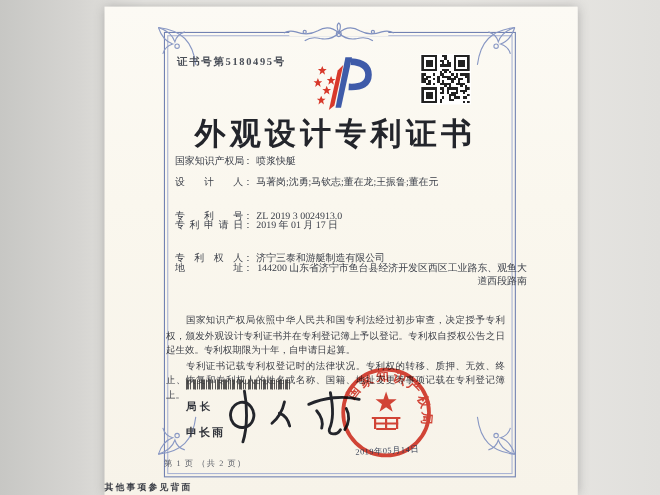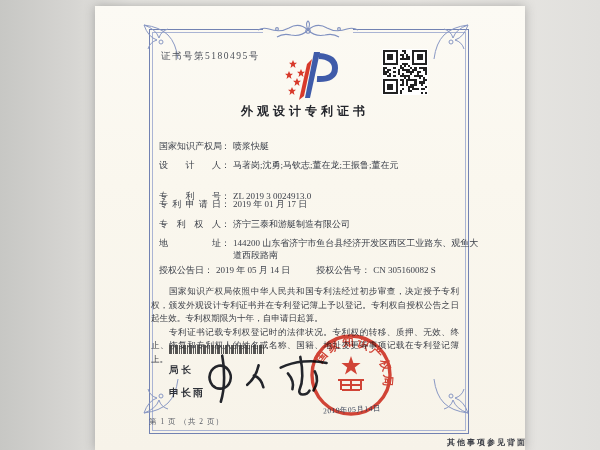--- a/index.html
+++ b/index.html
@@ -6,46 +6,46 @@
   .stage{position:relative;width:600px;height:450px;overflow:hidden;
     background:linear-gradient(90deg,#c7c7c4 0%,#d6d5d2 12%,#e7e6e2 22%,#eceae6 70%,#e0dfdc 100%);
     font-family:"Liberation Serif","DejaVu Serif",serif;}
   .page{position:absolute;left:95px;top:6px;width:430px;height:444px;
     background:linear-gradient(180deg,#fcfaf4 0%,#faf7ee 40%,#f7f3e9 100%);
     box-shadow:0 0 10px rgba(60,60,60,.35);}
   .frame{position:absolute;left:54px;top:23px;width:318px;height:403px;
     border:1.6px solid #7282b2;}
   .frame:after{content:"";position:absolute;left:2px;top:2px;right:2px;bottom:2px;
     border:1px solid #aab4d4;}
-  .cert-no{position:absolute;left:66px;top:44px;font-size:9.5px;letter-spacing:1.5px;color:#4a4f58;}
+  .cert-no{position:absolute;left:66px;top:44px;font-size:9.5px;letter-spacing:1.5px;color:#4a4f58;font-weight:bold;}
   .title{position:absolute;left:54px;top:97px;width:312px;text-align:center;
-    font-size:12px;font-weight:bold;letter-spacing:4px;color:#23252b;}
+    font-size:28px;font-weight:bold;letter-spacing:4px;color:#23252b;}
   .logo{position:absolute;left:186px;top:42px;width:60px;height:54px;}
   .qr{position:absolute;left:287px;top:43px;width:44px;height:44px;background:#fff;padding:1px;}
   .frow{position:absolute;left:64px;font-size:9px;color:#3c404a;line-height:12px;white-space:nowrap;}
   .frow .lbl{display:inline-block;width:62px;text-align:justify;text-align-last:justify;vertical-align:top;}
-  .frow .val{margin-left:3px;vertical-align:top;}
+  .frow .val{margin-left:3px;vertical-align:top;text-align:right;}
   .frow.wrap{white-space:normal;}
   .frow.wrap .val{display:inline-block;width:246px;}
   .grant2{margin-left:26px;}
   .paras{position:absolute;left:56px;top:279px;width:308px;font-size:8.6px;
     line-height:13.5px;color:#3b3e46;text-align:justify;}
   .paras p{margin:0;text-indent:18px;}
   .barcode{position:absolute;left:74px;top:339px;width:96px;height:9px;opacity:.85;
     background:repeating-linear-gradient(90deg,#3a3a3a 0 1px,transparent 1px 2px),
                repeating-linear-gradient(90deg,#3a3a3a 0 2px,transparent 2px 7px);}
   .director-label{position:absolute;left:74px;top:358px;font-size:9.5px;letter-spacing:3px;color:#2e3138;font-weight:bold;text-align:right;}
   .director-name{position:absolute;left:74px;top:380px;font-size:10px;letter-spacing:2px;color:#2e3138;font-weight:bold;}
   .signature{position:absolute;left:100px;top:344px;width:150px;height:54px;transform:rotate(-2deg);}
   .seal{position:absolute;left:213px;top:326px;width:86px;height:86px;mix-blend-mode:multiply;opacity:.92;}
   .seal-date{position:absolute;left:219px;top:399px;width:76px;text-align:center;
     font-size:7.5px;color:#303a50;transform:rotate(-3deg);letter-spacing:.5px;}
   .page-no{position:absolute;left:54px;top:411px;width:318px;text-align:left;
     font-size:7.5px;letter-spacing:1px;color:#565a63;}
-  .back-note{position:absolute;left:0;top:431px;width:432px;text-align:right;
+  .back-note{position:absolute;left:0;top:431px;width:432px;text-align:left;
     font-size:8px;font-weight:bold;letter-spacing:2px;color:#3a3d45;}
   .orn{position:absolute;pointer-events:none;}
   .orn-top{left:138px;top:14px;width:150px;height:20px;}
   .cnr{width:40px;height:40px;}
   .cnr.tl{left:46px;top:16px;}
   .cnr.tr{left:336px;top:16px;transform:scaleX(-1);}
   .cnr.bl{left:46px;top:370px;transform:scaleY(-1);}
   .cnr.br{left:336px;top:370px;transform:scale(-1,-1);}
 </style>
 </head>
@@ -255,28 +255,25 @@
     </div>
     <div class="frow" style="top:153px">
       <span class="lbl">设计人</span><span>：</span><span class="val">马著岗;沈勇;马钦志;董在龙;王振鲁;董在元</span>
     </div>
     <div class="frow" style="top:184px">
       <span class="lbl">专利号</span><span>：</span><span class="val">ZL 2019 3 0024913.0</span>
     </div>
     <div class="frow" style="top:192px">
       <span class="lbl">专利申请日</span><span>：</span><span class="val">2019 年 01 月 17 日</span>
     </div>
-    <div class="frow" style="top:212px">
+    <div class="frow" style="top:222px">
       <span class="lbl">专利权人</span><span>：</span><span class="val">济宁三泰和游艇制造有限公司</span>
     </div>
     <div class="frow wrap" style="top:231px">
       <span class="lbl">地址</span><span>：</span><span class="val">144200 山东省济宁市鱼台县经济开发区西区工业路东、观鱼大道西段路南</span>
-    </div>
-    <div class="frow" style="top:258px">
-      <span>授权公告日</span><span>：</span><span class="val">2019 年 05 月 14 日</span><span class="grant2">授权公告号</span><span>：</span><span class="val">CN 305160082 S</span>
     </div>
 
     <div class="paras">
       <p>国家知识产权局依照中华人民共和国专利法经过初步审查，决定授予专利权，颁发外观设计专利证书并在专利登记簿上予以登记。专利权自授权公告之日起生效。专利权期限为十年，自申请日起算。</p>
       <p>专利证书记载专利权登记时的法律状况。专利权的转移、质押、无效、终止、恢复和专利权人的姓名或名称、国籍、地址变更等事项记载在专利登记簿上。</p>
     </div>
 
     <div class="barcode"></div>
 
     <div class="director-label">局长</div>

